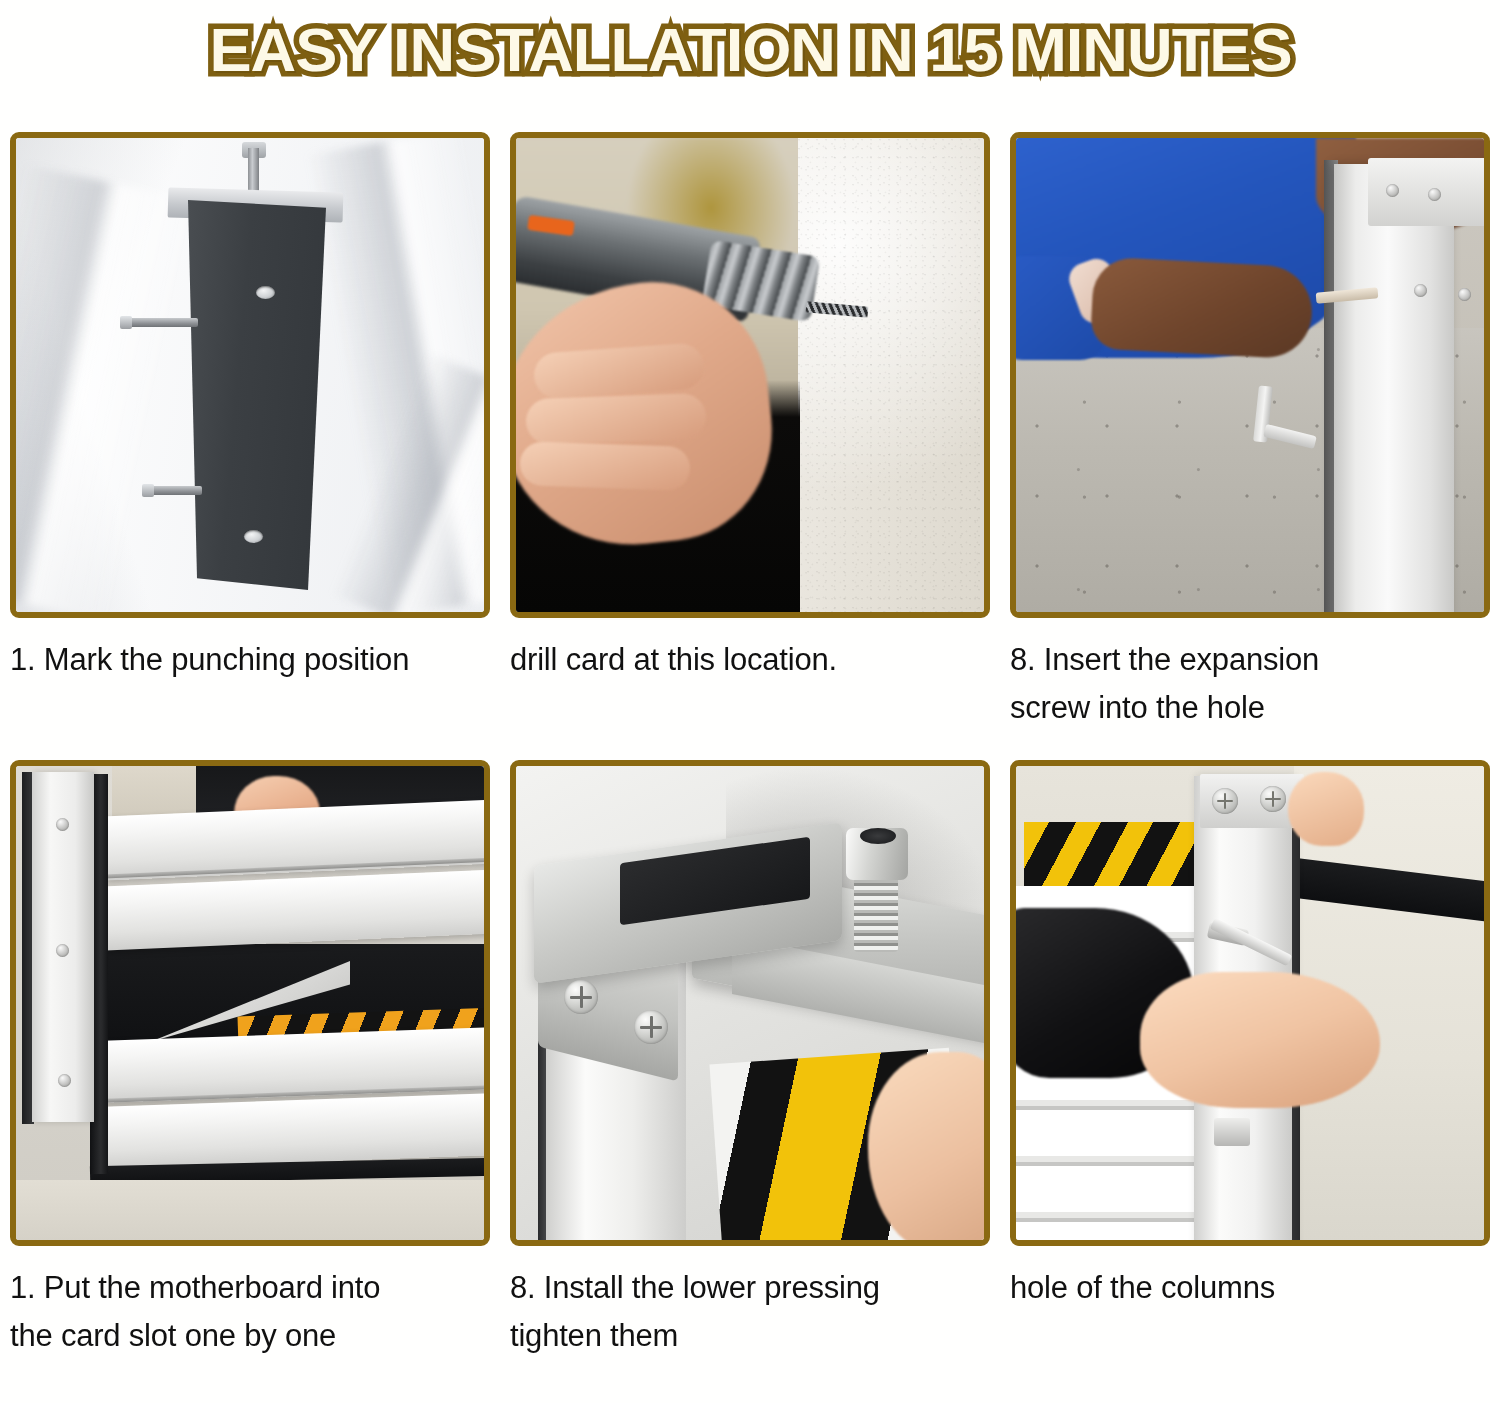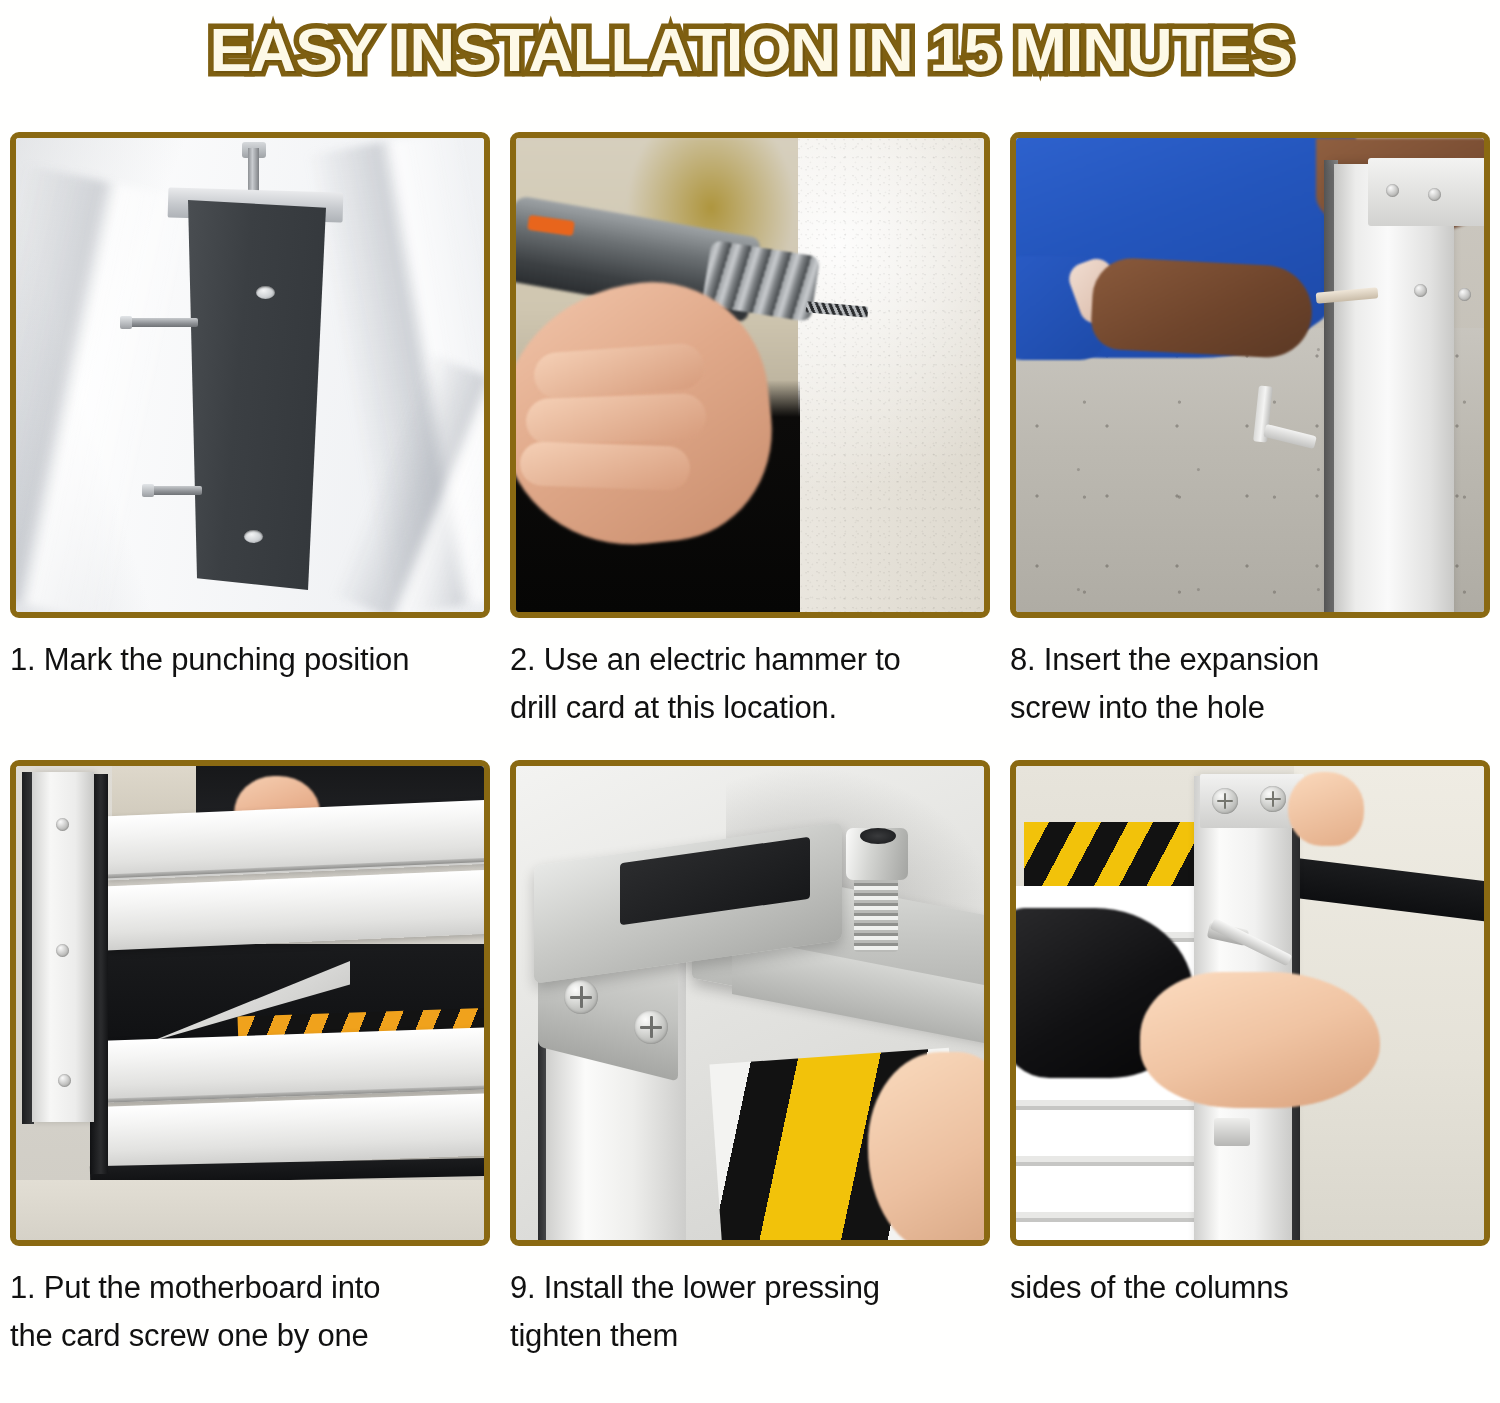--- a/index.html
+++ b/index.html
@@ -602,21 +602,20 @@
             <div class="p2-chuck"></div>
             <div class="p2-bit"></div>
             <div class="p2-dark"></div>
             <div class="p2-hand"></div>
             <div class="p2-finger" style="left:18px;top:210px;width:170px;height:46px;transform:rotate(-4deg);"></div>
             <div class="p2-finger" style="left:10px;top:258px;width:180px;height:46px;transform:rotate(-2deg);"></div>
             <div class="p2-finger" style="left:4px;top:306px;width:170px;height:44px;transform:rotate(2deg);"></div>
           </div>
         </div>
         <div class="caption">
-          <span class="ln">2. Use an electric hammer to</span>
           <span class="ln">drill card at this location.</span>
         </div>
       </div>
 
       <div class="cell">
         <div class="frame">
           <div class="inner">
             <div class="p3-bg"></div>
             <div class="p3-floor"></div>
             <div class="p3-shirt"></div>
@@ -669,21 +668,21 @@
             <div class="p4-rail"></div>
             <div class="p4-post-dark"></div>
             <div class="p4-post"></div>
             <div class="p3-screw" style="left:40px;top:52px;"></div>
             <div class="p3-screw" style="left:40px;top:178px;"></div>
             <div class="p3-screw" style="left:42px;top:308px;"></div>
           </div>
         </div>
         <div class="caption">
           <span class="ln">1. Put the motherboard into</span>
-          <span class="ln">the card screw one by one</span>
+          <span class="ln">the card slot one by one</span>
         </div>
       </div>
 
       <div class="cell">
         <div class="frame">
           <div class="inner">
             <div class="p5-bg"></div>
             <div class="p5-wall-shadow"></div>
             <div class="p5-hazard"></div>
             <div class="p5-thumb"></div>
@@ -695,21 +694,21 @@
             <div class="p5-bracket-top"></div>
             <div class="p5-slot"></div>
             <div class="p5-bolt-shaft"></div>
             <div class="p5-bolt-head"></div>
             <div class="p5-bolt-hole"></div>
             <div class="p5-screw" style="left:48px;top:214px;"></div>
             <div class="p5-screw" style="left:118px;top:244px;"></div>
           </div>
         </div>
         <div class="caption">
-          <span class="ln">9. Install the lower pressing</span>
+          <span class="ln">8. Install the lower pressing</span>
           <span class="ln">tighten them</span>
         </div>
       </div>
 
       <div class="cell">
         <div class="frame">
           <div class="inner">
             <div class="p6-bg"></div>
             <div class="p6-wallright"></div>
             <div class="p6-baseboard"></div>
@@ -722,19 +721,19 @@
             <div class="p6-screw" style="left:244px;top:20px;"></div>
             <div class="p6-thumb"></div>
             <div class="p6-latch"></div>
             <div class="p6-driver-tip"></div>
             <div class="p6-driver"></div>
             <div class="p6-sleeve"></div>
             <div class="p6-hand"></div>
           </div>
         </div>
         <div class="caption">
-          <span class="ln">sides of the columns</span>
+          <span class="ln">hole of the columns</span>
         </div>
       </div>
 
     </div>
   </div>
 </div>
 
 </body></html>

